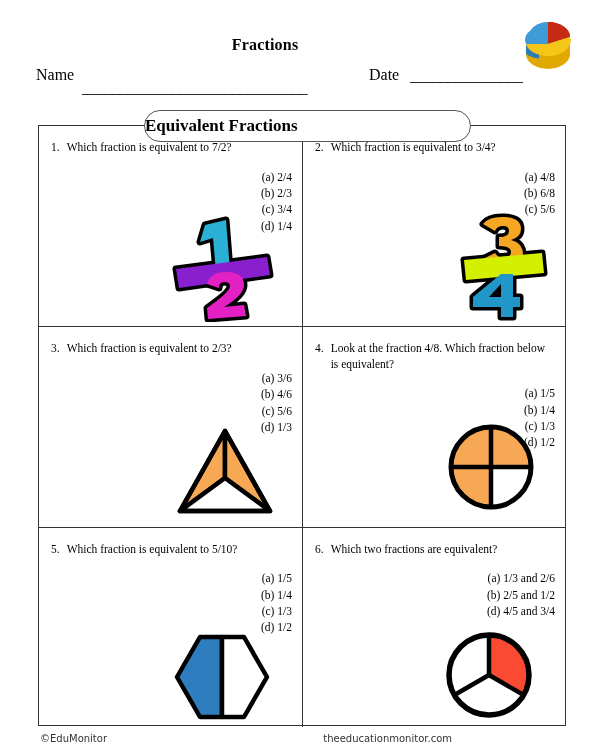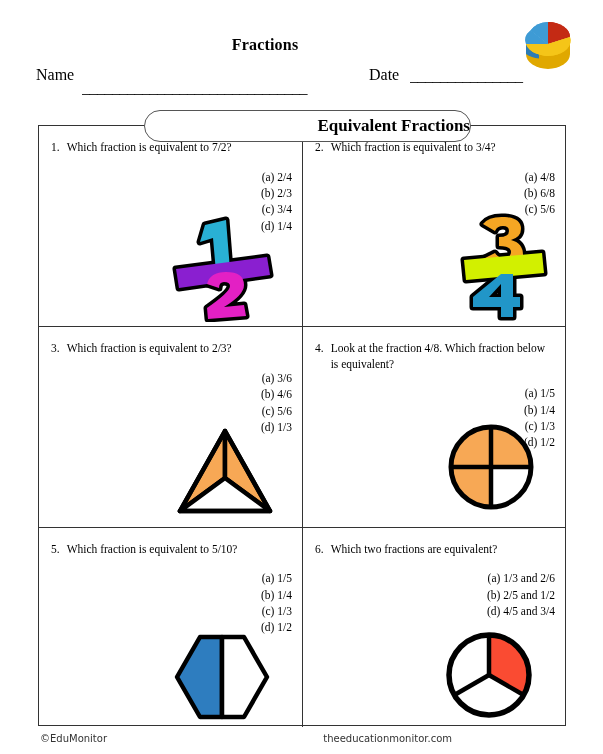--- a/index.html
+++ b/index.html
@@ -80,21 +80,21 @@
     position: absolute;
     top: 110px;
     left: 144px;
     width: 327px;
     height: 32px;
     border: 1.5px solid #555;
     border-radius: 17px;
     background: #fff;
     z-index: 5;
     box-sizing: border-box;
-    text-align: right;
+    text-align: left;
     line-height: 30px;
     font-size: 17px;
     font-weight: bold;
   }
 
   
   .sheet {
     position: absolute;
     left: 38px;
     top: 125px;

